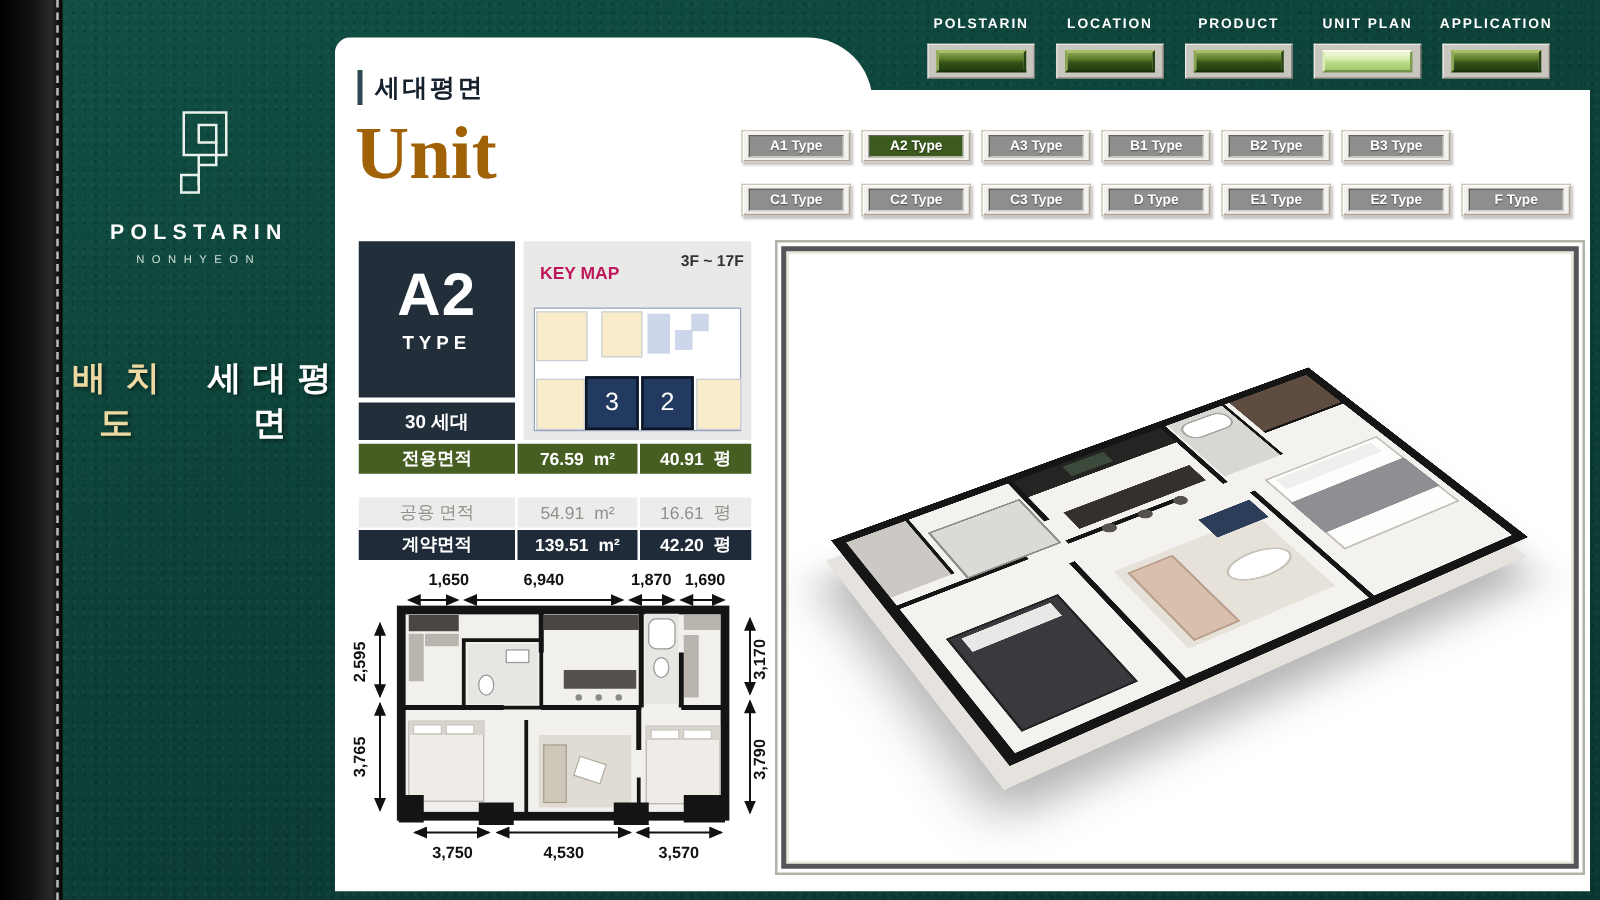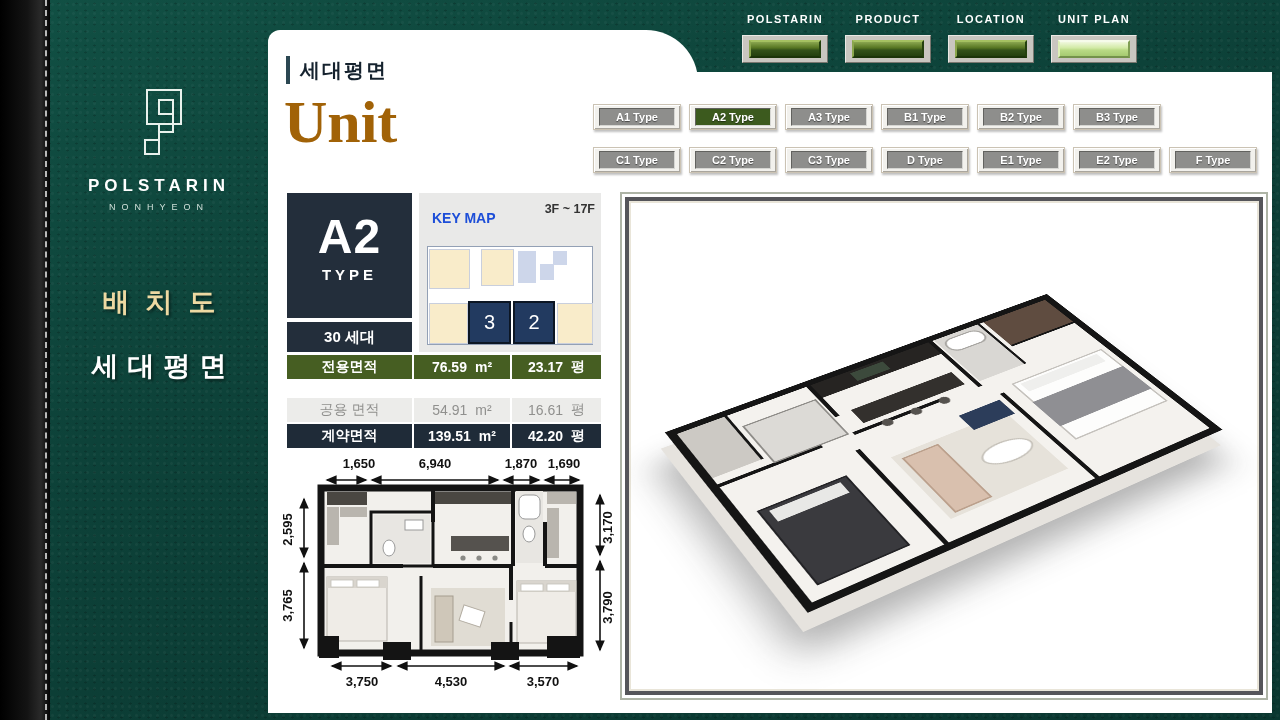--- a/index.html
+++ b/index.html
@@ -16,21 +16,21 @@
   
   .leather-strip { position:absolute; left:0; top:0; width:50px; height:720px;
     background:linear-gradient(90deg,#000 0%, #141414 55%, #2a2a2a 82%, #050505 100%); }
   .stitch { position:absolute; left:45px; top:0; height:720px; width:0;
     border-left:2px dashed #d9d9d9; opacity:.85; }
   
   .sidebar { position:absolute; left:50px; top:0; width:218px; height:720px; text-align:center; }
   .logo-mark { margin:86px auto 0; display:block; }
   .brand-name { margin-top:8px; color:#fff; font-weight:bold; font-size:17px; letter-spacing:5px; }
   .brand-sub { margin-top:6px; color:#cfe0d9; font-size:9px; letter-spacing:6px; }
-  .side-menu { margin-top:72px; display:flex; flex-direction:column; gap:28px; }
+  .side-menu { margin-top:72px; display:flex; flex-direction:row; gap:28px; }
   .side-item { font-weight:bold; font-size:27px; color:#eed9a2; cursor:pointer;
     text-shadow:2px 2px 3px rgba(0,0,0,.45); }
   .side-item.sp-wide { letter-spacing:16px; margin-right:-16px; }
   .side-item.sp-mid  { letter-spacing:9px;  margin-right:-9px; }
   .side-item.sp-tight{ letter-spacing:2px;  margin-right:-2px; }
   .side-item.active { color:#ffffff; }
   
   .top-nav { position:absolute; left:742px; top:5px; display:flex; gap:17px; }
   .nav-item { width:86px; }
   .nav-label { height:30px; display:flex; align-items:center; justify-content:center;
@@ -64,21 +64,21 @@
     color:#fff; font-weight:bold; font-size:11px; text-shadow:0 1px 1px rgba(0,0,0,.5); }
   .type-btn.active .type-btn-inner { background:#3c5a1e; }
   
   .a2-card { position:absolute; left:287px; top:193px; width:125px; height:125px; background:#232e3b;
     color:#fff; text-align:center; }
   .a2-big { font-size:48px; font-weight:bold; letter-spacing:1px; margin-top:16px; }
   .a2-type { font-size:15px; font-weight:bold; letter-spacing:4px; margin-top:2px; }
   .units-bar { position:absolute; left:287px; top:322px; width:125px; height:30px; background:#232e3b;
     color:#fff; font-weight:bold; font-size:15px; display:flex; align-items:center; justify-content:center; }
   .keymap { position:absolute; left:419px; top:193px; width:182px; height:159px; background:#e9e9e8; }
-  .keymap-title { position:absolute; left:13px; top:17px; font-weight:bold; font-size:14px; color:#1d4ed8; }
+  .keymap-title { position:absolute; left:13px; top:17px; font-weight:bold; font-size:14px; color:#be185d; }
   .keymap-floors { position:absolute; right:6px; top:9px; font-weight:bold; font-size:12.5px; color:#333; }
   .map { position:absolute; left:8px; top:53px; width:166px; height:99px; background:#fff; border:1px solid #93a0b5; }
   .blk { position:absolute; }
   .blk.cream { background:#f9ecca; border:1px solid #c9cfdd; }
   .blk.blue { background:#cdd6ea; }
   .blk.navy { background:#223a60; border:2px solid #0c1624; color:#fff; font-size:20px;
     display:flex; align-items:center; justify-content:center; }
   
   .area-table { position:absolute; left:287px; top:355px; width:314px; }
   .arow { display:grid; grid-template-columns:125px 96px 89px; gap:2px; margin-bottom:2px; }
@@ -128,33 +128,39 @@
 </div>
 
 <div class="top-nav">
   <div class="nav-item">
     <div class="nav-label">POLSTARIN</div>
     <div class="nav-btn">
         <div class="nav-btn-inner"></div>
       </div>
   </div>
   <div class="nav-item">
+    <div class="nav-label">LOCATION</div>
+    <div class="nav-btn">
+        <div class="nav-btn-inner"></div>
+      </div>
+  </div>
+  <div class="nav-item">
     <div class="nav-label">PRODUCT</div>
     <div class="nav-btn">
         <div class="nav-btn-inner"></div>
       </div>
   </div>
-  <div class="nav-item">
-    <div class="nav-label">LOCATION</div>
+  <div class="nav-item active">
+    <div class="nav-label">UNIT PLAN</div>
     <div class="nav-btn">
         <div class="nav-btn-inner"></div>
       </div>
   </div>
-  <div class="nav-item active">
-    <div class="nav-label">UNIT PLAN</div>
+  <div class="nav-item">
+    <div class="nav-label">APPLICATION</div>
     <div class="nav-btn">
         <div class="nav-btn-inner"></div>
       </div>
   </div>
 </div>
 
 <div class="panel-tab"></div>
 <div class="panel"></div>
 
 <div class="breadcrumb">
@@ -230,21 +236,21 @@
 </div>
 
 <div class="area-table">
   <div class="arow r-green">
     <div class="acell">전용면적</div>
     <div class="acell">
         <span>76.59</span>
         <span>m²</span>
       </div>
     <div class="acell">
-        <span>23.17</span>
+        <span>40.91</span>
         <span>평</span>
       </div>
   </div>
   <div class="arow r-gray">
     <div class="acell">공용 면적</div>
     <div class="acell">
         <span>54.91</span>
         <span>m²</span>
       </div>
     <div class="acell">

